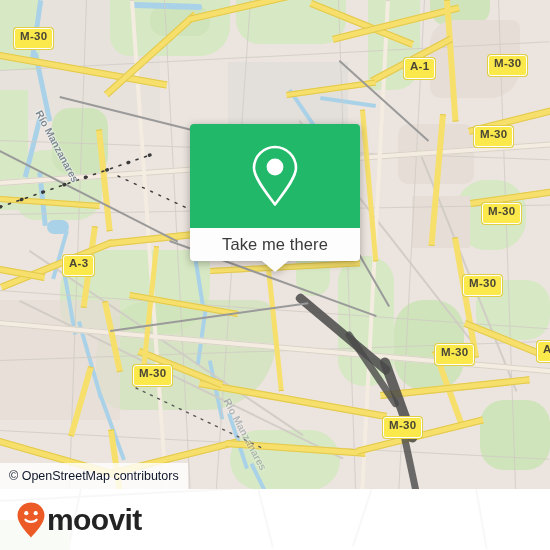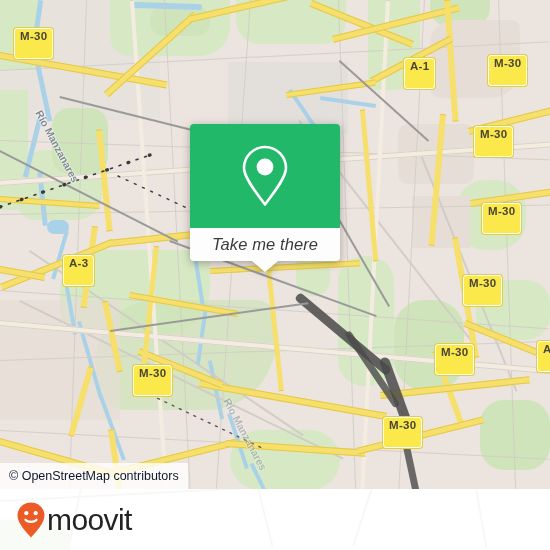--- a/index.html
+++ b/index.html
@@ -35,29 +35,29 @@
   .mot{background:#f6df6b;border-top:1px solid #e2c94f;border-bottom:1px solid #e2c94f;}
   .prim{background:#f4ece0;border-top:1px solid #d8d2c8;border-bottom:1px solid #d8d2c8;}
   .minor{background:#cfcac4;}
   .rly{background:#9a9a9a;}
   .rlyd{background:#4a4a4a;}
 
   
   .shield{position:absolute;background:#fbe84a;border:1.6px solid #ffffff;
     box-shadow:0 0 0 1px #e0cf45;border-radius:3px;
     color:#4a4636;font-size:11.5px;font-weight:bold;letter-spacing:.3px;
-    padding:1px 5px 16px 5px;line-height:12px;white-space:nowrap;
+    padding:1px 5px 6px 5px;line-height:12px;white-space:nowrap;
     font-family:"Liberation Sans", sans-serif;}
 
   .rivlabel{position:absolute;color:#7e8a92;font-size:10.5px;font-weight:bold;
     white-space:nowrap;text-shadow:0 0 2px #fff,0 0 2px #fff;}
 
   
-  .card{position:absolute;left:190px;top:124px;width:150px;
-    filter:drop-shadow(0 2px 4px rgba(0,0,0,.30));font-style:italic;}
+  .card{position:absolute;left:190px;top:124px;width:170px;
+    filter:drop-shadow(0 2px 4px rgba(0,0,0,.30));}
   .card-top{background:#22b869;border-radius:4px 4px 0 0;height:104px;
     display:flex;align-items:center;justify-content:center;}
   .card-bottom{background:#fdfdfd;border-radius:0 0 4px 4px;height:33px;
     display:flex;align-items:center;justify-content:center;}
   .card-label{color:#3b3b3b;font-size:16.5px;letter-spacing:.1px;}
   .tail{position:absolute;left:50%;top:137px;margin-left:-13px;width:0;height:0;
     border-left:13px solid transparent;border-right:13px solid transparent;
     border-top:11px solid #fdfdfd;}
 
   
@@ -65,21 +65,21 @@
     background:rgba(255,255,255,.80);
     display:flex;align-items:center;padding:0 9px 0 9px;}
   .attrib-text{color:#0f172a;font-size:12.5px;white-space:nowrap;}
 
   
   .footer{position:absolute;left:0;top:489px;width:550px;height:61px;
     display:flex;align-items:center;justify-content:space-between;
     padding:0 18px 0 16px;box-sizing:border-box;}
   .footer-title{color:#2d2d2d;font-size:16.5px;white-space:nowrap;z-index:2;}
   .brand{display:flex;align-items:center;gap:1px;z-index:2;}
-  .brand-word{color:#232323;font-size:30px;font-weight:normal;letter-spacing:-.6px;line-height:30px;}
+  .brand-word{color:#232323;font-size:30px;font-weight:bold;letter-spacing:-.6px;line-height:30px;}
 </style>
 </head>
 <body>
 
 <div class="screen">
 
   <div class="map">
     <div class="mapcanvas">
 
       <div class="land urban" style="left:0;top:0;width:550px;height:550px;"></div>

